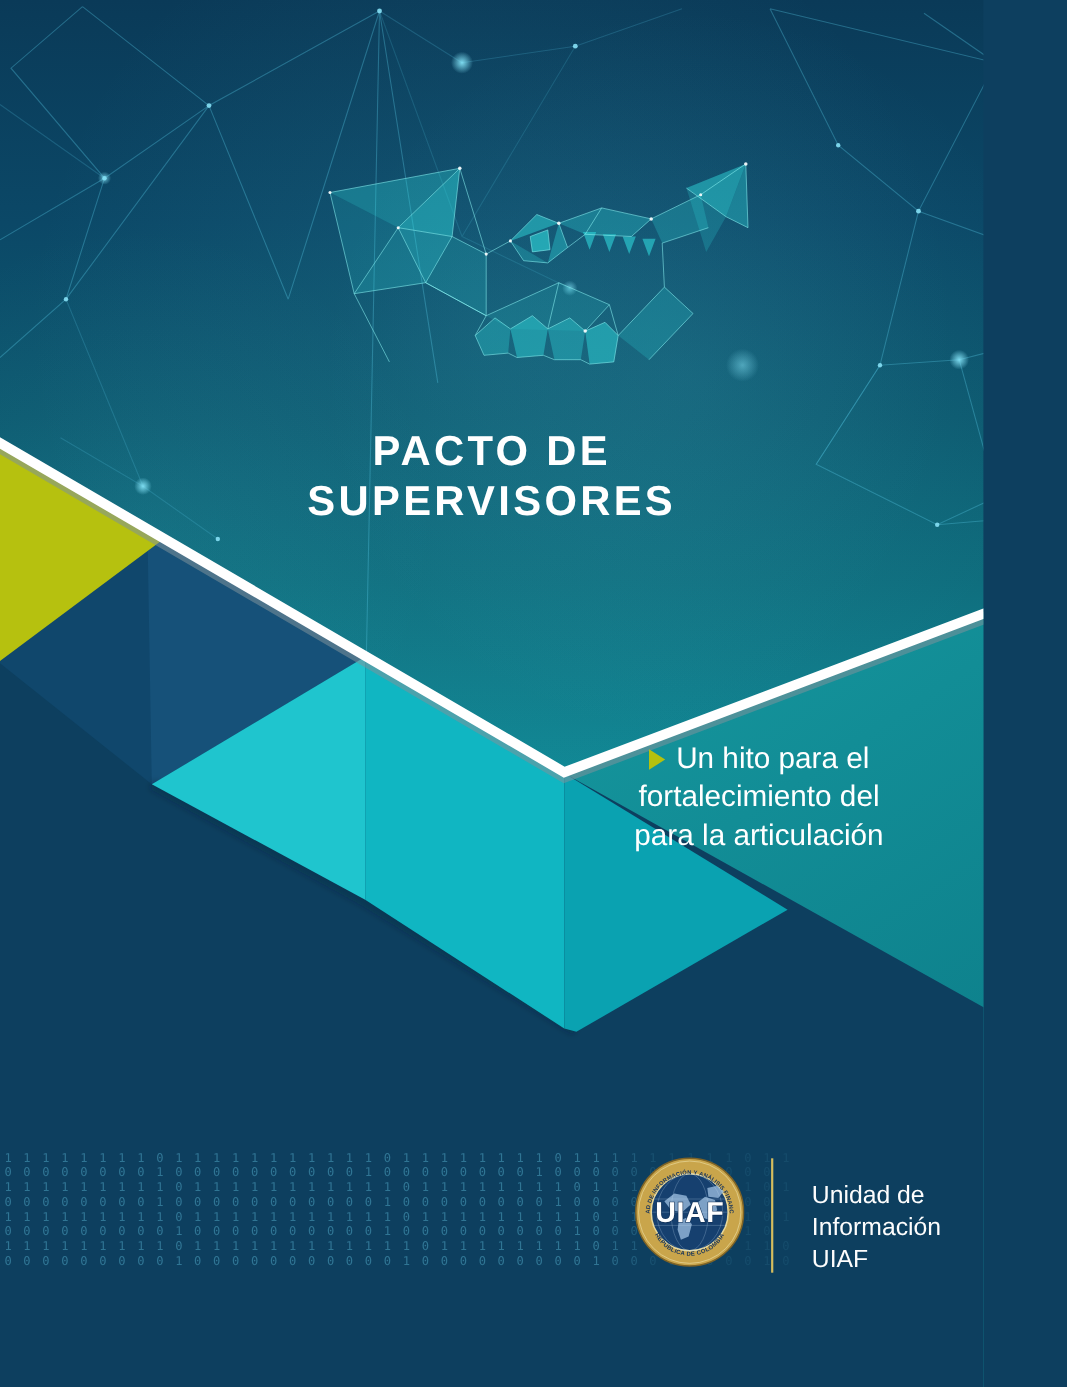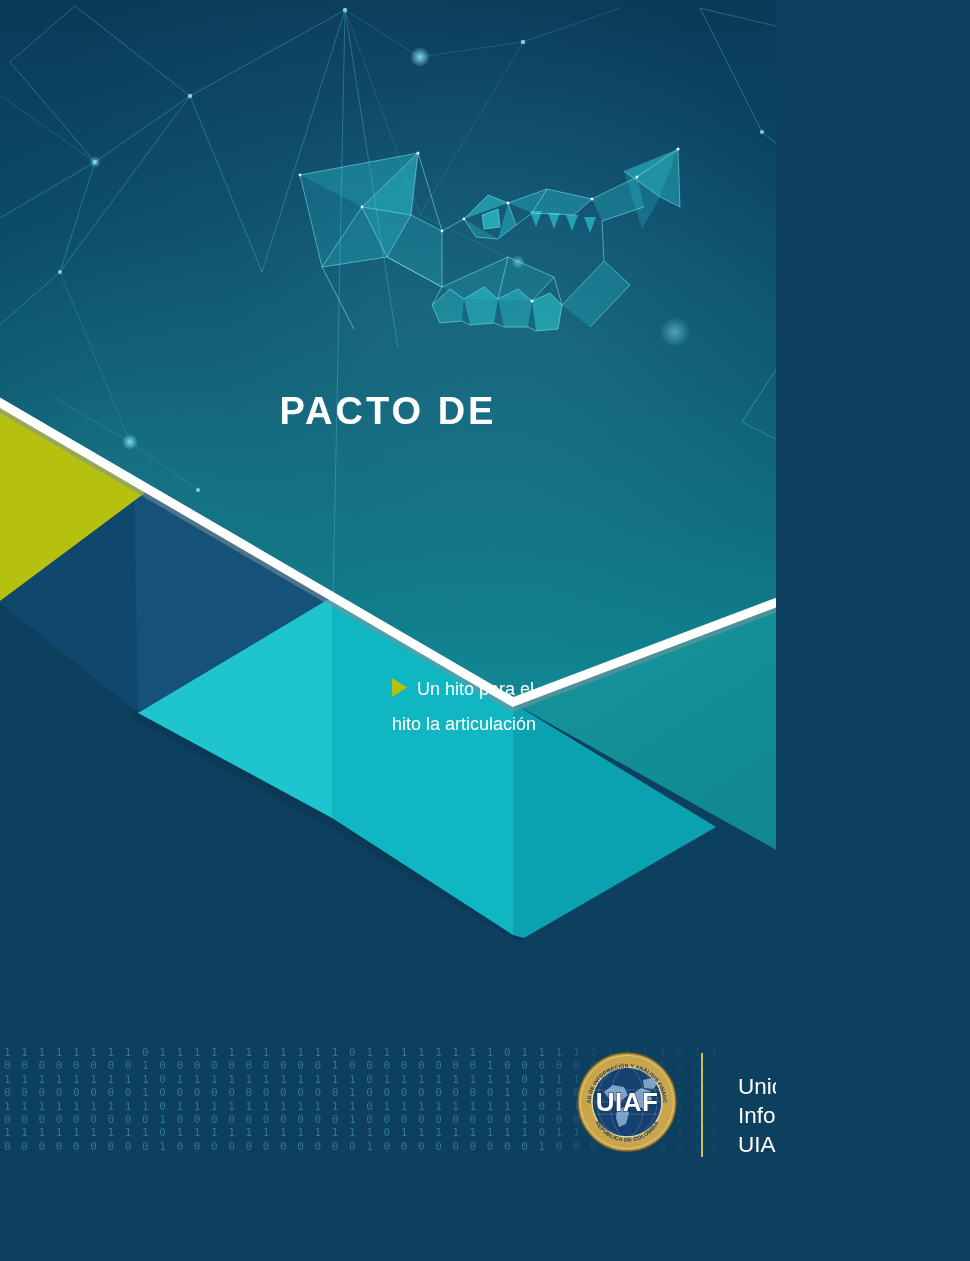--- a/index.html
+++ b/index.html
@@ -1,39 +1,39 @@
 <!DOCTYPE html>
 <html><head>
 <meta charset="utf-8">
 <style>
   html,body{margin:0;padding:0;background:#0d3f5f;}
   *{box-sizing:border-box;}
   .page{
-    position:relative;width:776px;height:1261px;overflow:hidden;
+    position:relative;width:894px;height:1261px;overflow:hidden;
     font-family:"Liberation Sans",sans-serif;
     background:linear-gradient(180deg,#0a3a58 0%,#0b4867 16%,#0d5a70 30%,#0f6e7e 42%,#118794 55%,#13949e 62%,#13949e 100%);
   }
   .bg-glow{
     position:absolute;inset:0;
     background:
       radial-gradient(circle at 50% 24%, rgba(80,190,210,0.12), transparent 40%),
       radial-gradient(circle at 70% 27%, rgba(90,200,220,0.10), transparent 30%),
       radial-gradient(circle at 14% 38%, rgba(90,200,220,0.08), transparent 25%);
   }
   .plexus,.handshake,.geo{position:absolute;}
   .plexus{left:0;top:0;width:970px;height:1261px;}
   .handshake{left:294px;top:139px;width:392px;height:230px;}
   .geo{left:0;top:0;width:970px;height:1261px;}
   .title{
     position:absolute;left:0;top:389px;width:100%;text-align:center;
     color:#ffffff;font-weight:bold;font-size:38px;line-height:45px;letter-spacing:3px;
   }
   .tagline{
-    position:absolute;top:672px;right:24px;width:360px;text-align:left;
-    color:#ffffff;font-size:18px;line-height:35px;font-weight:400;
+    position:absolute;top:672px;right:24px;width:360px;text-align:center;
+    color:#ffffff;font-size:27px;line-height:35px;font-weight:400;
   }
   .tagline .arrow{
     display:inline-block;width:15px;height:19px;margin-right:10px;vertical-align:-2px;
     background:#b5c10e;clip-path:polygon(0 0,100% 50%,0 100%);
   }
   .binary{
     position:absolute;left:4px;top:1046px;width:960px;
     font-family:"DejaVu Sans Mono",monospace;font-size:11px;line-height:13.4px;
     color:rgba(70,150,180,0.62);letter-spacing:2px;white-space:nowrap;
     -webkit-mask-image:linear-gradient(90deg,#000 0 56%,rgba(0,0,0,0.25) 62%,rgba(0,0,0,0.18) 100%);
@@ -131,20 +131,21 @@
         <circle cx="148" cy="92" r="1.4"></circle>
       <circle cx="170" cy="80" r="1.4"></circle>
         <circle cx="238" cy="162" r="1.6"></circle>
       <circle cx="68" cy="68" r="1.4"></circle>
         <circle cx="343" cy="38" r="1.4"></circle>
     </g>
   </svg>
 
   <div class="title">
     <div>PACTO DE</div>
+    <div>SUPERVISORES</div>
   </div>
 
   <svg class="geo" viewBox="0 0 970 1261">
     <defs>
       <linearGradient id="bandGrad" x1="0" y1="0" x2="0.7" y2="1">
         <stop offset="0%" stop-color="#16989f"></stop>
         <stop offset="100%" stop-color="#0e828d"></stop>
       </linearGradient>
       <filter id="soft" x="-20%" y="-20%" width="140%" height="140%">
         <feGaussianBlur stdDeviation="3"></feGaussianBlur>
@@ -158,21 +159,22 @@
     <path d="M138,713 L332,820 L523,937" stroke="rgba(0,25,45,0.28)" stroke-width="9" fill="none" filter="url(#soft)"></path>
     <polygon points="332,597 332,818 138,713" fill="#1fc5ce"></polygon>
     <polygon points="332,597 513,703 513,935 332,818" fill="#10b6c2"></polygon>
     <polygon points="513,703 716,827 524,938 513,935" fill="#0aa2b1"></polygon>
     <path d="M-8,402 L513,706 L976,531" stroke="rgba(125,145,155,0.55)" stroke-width="11" fill="none"></path>
     <path d="M-8,398 L513,702 L976,527" stroke="#ffffff" stroke-width="9" fill="none"></path>
   </svg>
 
   <div class="tagline">
     <div><span class="arrow"></span><span>Un hito para el</span></div>
-    <div>hito la articulación</div>
+    <div>fortalecimiento del</div>
+    <div>para la articulación</div>
   </div>
 
   <div class="binary">
     <div>1 1 1 1 1 1 1 1 0 1 1 1 1 1 1 1 1 1 1 1 0 1 1 1 1 1 1 1 1 0 1 1 1 1 1 1 1 1 1 0 1 1</div>
     <div>0 0 0 0 0 0 0 0 1 0 0 0 0 0 0 0 0 0 0 1 0 0 0 0 0 0 0 0 1 0 0 0 0 0 0 0 0 1 0 0 0</div>
     <div>1 1 1 1 1 1 1 1 1 0 1 1 1 1 1 1 1 1 1 1 1 0 1 1 1 1 1 1 1 1 0 1 1 1 1 1 1 1 1 1 0 1</div>
     <div>0 0 0 0 0 0 0 0 1 0 0 0 0 0 0 0 0 0 0 0 1 0 0 0 0 0 0 0 0 1 0 0 0 0 0 0 0 1 0 0 0</div>
     <div>1 1 1 1 1 1 1 1 1 0 1 1 1 1 1 1 1 1 1 1 1 0 1 1 1 1 1 1 1 1 1 0 1 1 1 1 1 1 1 1 0 1</div>
     <div>0 0 0 0 0 0 0 0 0 1 0 0 0 0 0 0 0 0 0 0 1 0 0 0 0 0 0 0 0 0 1 0 0 0 0 0 0 0 0 1 0</div>
     <div>1 1 1 1 1 1 1 1 1 0 1 1 1 1 1 1 1 1 1 1 1 1 0 1 1 1 1 1 1 1 1 0 1 1 1 1 1 1 1 1 1 0</div>

